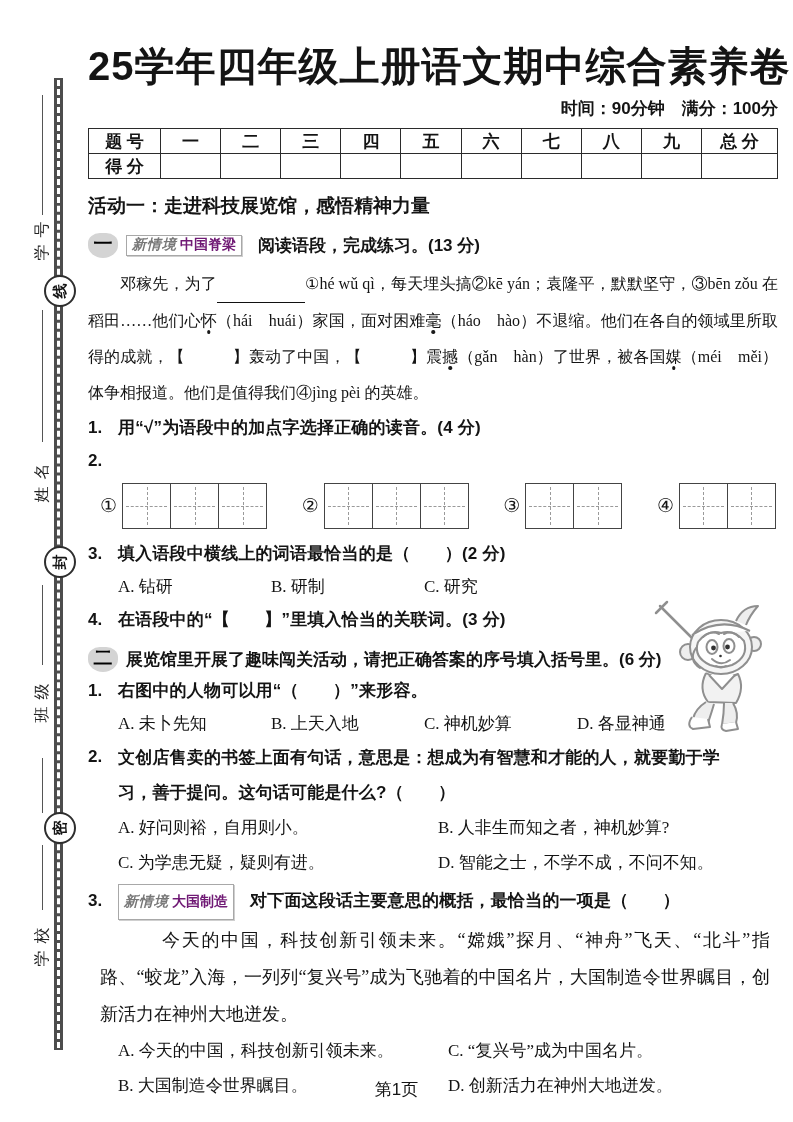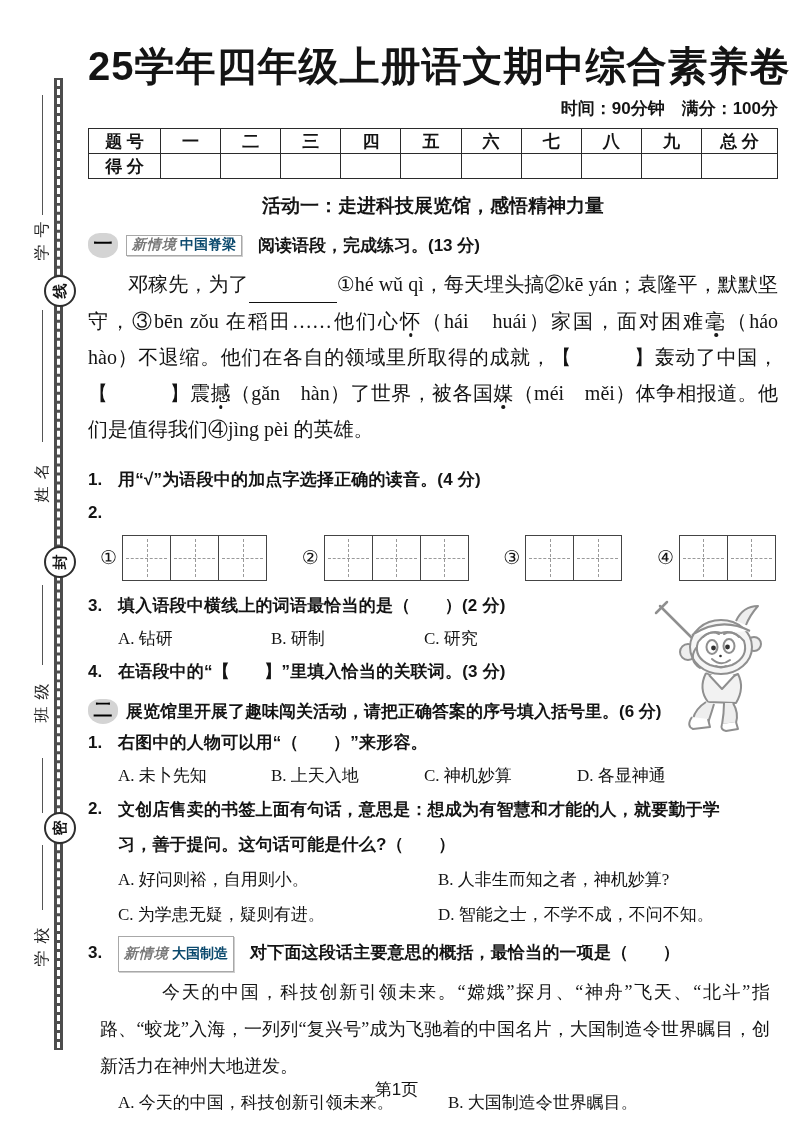--- a/index.html
+++ b/index.html
@@ -16,32 +16,32 @@
   .seal{position:absolute;left:44px;width:28px;height:28px;background:#fff;border:2px solid #2e2e2e;border-radius:50%;
     display:flex;align-items:center;justify-content:center;font:700 15px "Liberation Sans",sans-serif;
     transform:rotate(-90deg);z-index:2;}
   
   .main{position:absolute;left:88px;top:42px;width:690px;}
   .title{margin:0;font:900 40px/1.2 "Liberation Sans",sans-serif;text-align:center;letter-spacing:1px;white-space:nowrap;}
   .meta{text-align:right;font:700 17px/1.3 "Liberation Sans",sans-serif;margin-top:8px;}
   table.score{width:100%;border-collapse:collapse;margin-top:8px;table-layout:fixed;}
   table.score td{border:1px solid #2b2b2b;height:24px;text-align:center;
     font:700 17px "Liberation Sans",sans-serif;padding:0;}
-  .activity{text-align:center;font:700 19px/1.3 "Liberation Sans",sans-serif;margin:15px 0 0;}
+  .activity{text-align:left;font:700 19px/1.3 "Liberation Sans",sans-serif;margin:15px 0 0;}
   .sec-head{display:flex;align-items:center;margin-top:13px;}
   .sec-marker{position:relative;width:30px;height:28px;flex:none;margin-right:8px;}
   .sec-marker .blob{position:absolute;left:0;top:1px;width:30px;height:25px;background:#d4d4d4;border-radius:46% 46% 58% 58%;}
   .sec-marker .num{position:absolute;left:0;right:0;top:0;text-align:center;
     font:900 19px/24px "Liberation Sans",sans-serif;color:#000;}
   .badge{display:inline-flex;align-items:baseline;border:1px solid #a8a8a8;padding:0 5px 1px;
     margin-right:16px;background:#fff;box-shadow:1px 1px 0 #cfcfcf;white-space:nowrap;}
   .bnew{font-style:italic;font-weight:700;font-size:14px;color:#777;letter-spacing:1px;font-family:"Liberation Serif",serif;}
-  .btag{font:700 14px "Liberation Sans",sans-serif;color:#0c4a6e;margin-left:3px;}
+  .btag{font:700 14px "Liberation Sans",sans-serif;color:#701a75;margin-left:3px;}
   .sec-title{font:700 17px "Liberation Sans",sans-serif;}
-  .passage{margin:6px 0 16px;font-size:20px;line-height:36px;text-align:justify;text-indent:2em;}
+  .passage{margin:6px 0 0;font-size:16px;line-height:36px;text-align:justify;text-indent:2em;}
   .blank{display:inline-block;width:88px;border-bottom:1.5px solid #111;}
   .dot{position:relative;}
   .dot::after{content:"";position:absolute;width:3.5px;height:3.5px;border-radius:50%;background:#1a1a1a;
     left:50%;bottom:-5px;transform:translateX(-50%);}
   .q{display:flex;font-size:17px;line-height:33px;}
   .q-num{flex:none;width:30px;font:700 17px/33px "Liberation Sans",sans-serif;}
   .q-text{font:700 17px/33px "Liberation Sans",sans-serif;letter-spacing:0.2px;}
   .q-text.wrap{line-height:35px;}
   .opts-row{display:flex;margin-left:30px;font-size:17px;line-height:33px;}
   .opts-row span{width:153px;}
@@ -235,22 +235,22 @@
     <span class="q-num">3.</span>
     <span class="badge" style="align-self:center;">
       <span class="bnew">新情境</span>
       <span class="btag">大国制造</span>
     </span>
     <span class="q-text">对下面这段话主要意思的概括，最恰当的一项是（　　）</span>
   </div>
   <p class="s2q3-passage">今天的中国，科技创新引领未来。“嫦娥”探月、“神舟”飞天、“北斗”指路、“蛟龙”入海，一列列“复兴号”成为飞驰着的中国名片，大国制造令世界瞩目，创新活力在神州大地迸发。</p>
   <div class="opts-grid" style="grid-template-columns:330px auto;">
     <span>A. 今天的中国，科技创新引领未来。</span>
+    <span>C. “复兴号”成为中国名片。</span>
     <span>B. 大国制造令世界瞩目。</span>
-    <span>C. “复兴号”成为中国名片。</span>
     <span>D. 创新活力在神州大地迸发。</span>
   </div>
 
 </div>
 
 <svg class="monkey" viewBox="0 0 128 140" xmlns="http://www.w3.org/2000/svg">
   <g fill="none" stroke="#8f8f8f" stroke-width="2.5" stroke-linecap="round">
     <line x1="12" y1="10" x2="62" y2="60"></line>
     <line x1="8" y1="17" x2="19" y2="6"></line>
   </g>

